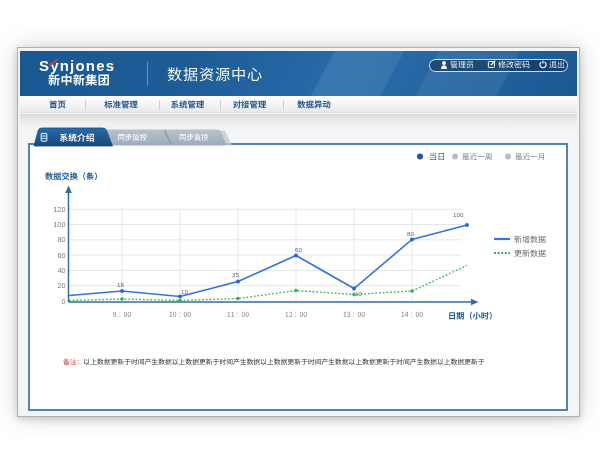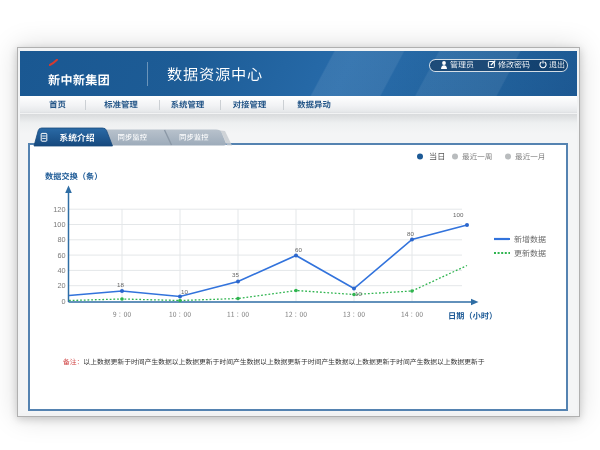--- a/index.html
+++ b/index.html
@@ -24,20 +24,21 @@
   .nav i{position:absolute;top:4px;width:1px;height:10px;background:#ccd0d4;}
   .below{position:absolute;left:2px;top:66px;width:557px;height:299px;
          background:linear-gradient(#d8dadc 0px,#eef0f1 9px,#f4f5f6 20px,#f4f5f6 100%);}
   .panel{position:absolute;left:28px;top:143px;width:536px;height:264px;
          background:#fff;border:2px solid #5583b1;}
 </style>
 </head>
 <body>
 <div class="window">
   <div class="hdr">
+    <div class="logoE">Synjones</div>
     <svg class="yred" viewBox="0 0 9 7">
         <path d="M0.8,6 Q4,4.8 8,0.8" stroke="#d43b30" stroke-width="2" fill="none" stroke-linecap="round"></path>
       </svg>
     <div class="hsep"></div>
     <div class="pill"></div>
   </div>
   <div class="nav">
     <i style="left:65px;"></i>
       <i style="left:139px;"></i>
       <i style="left:200px;"></i>

